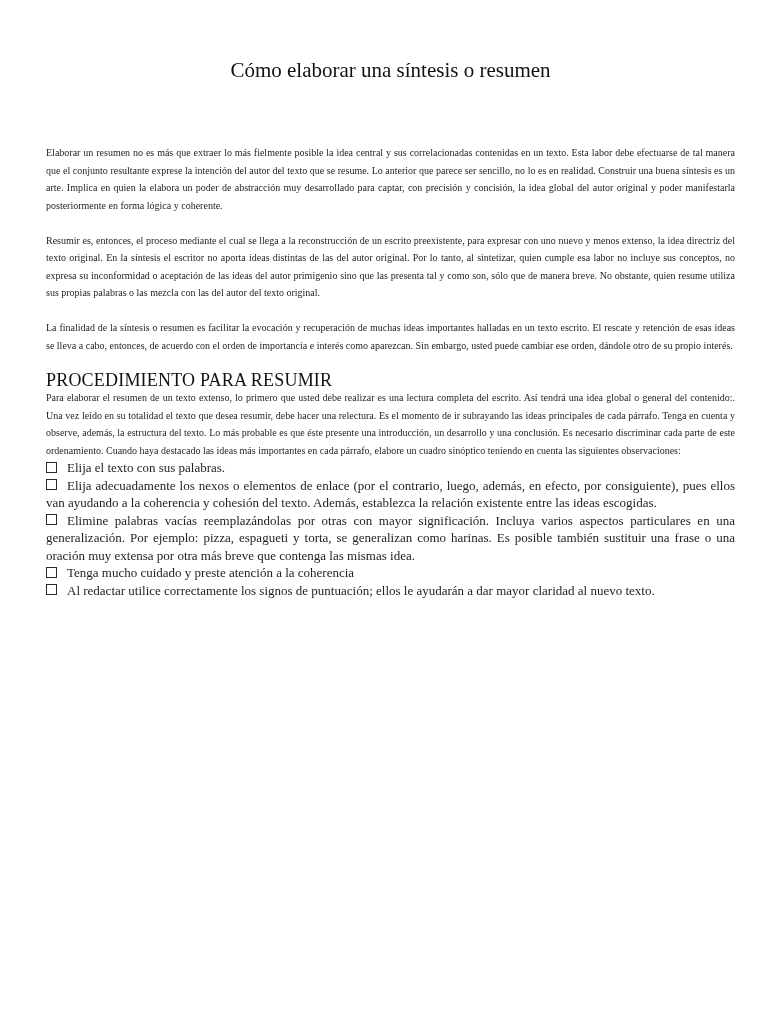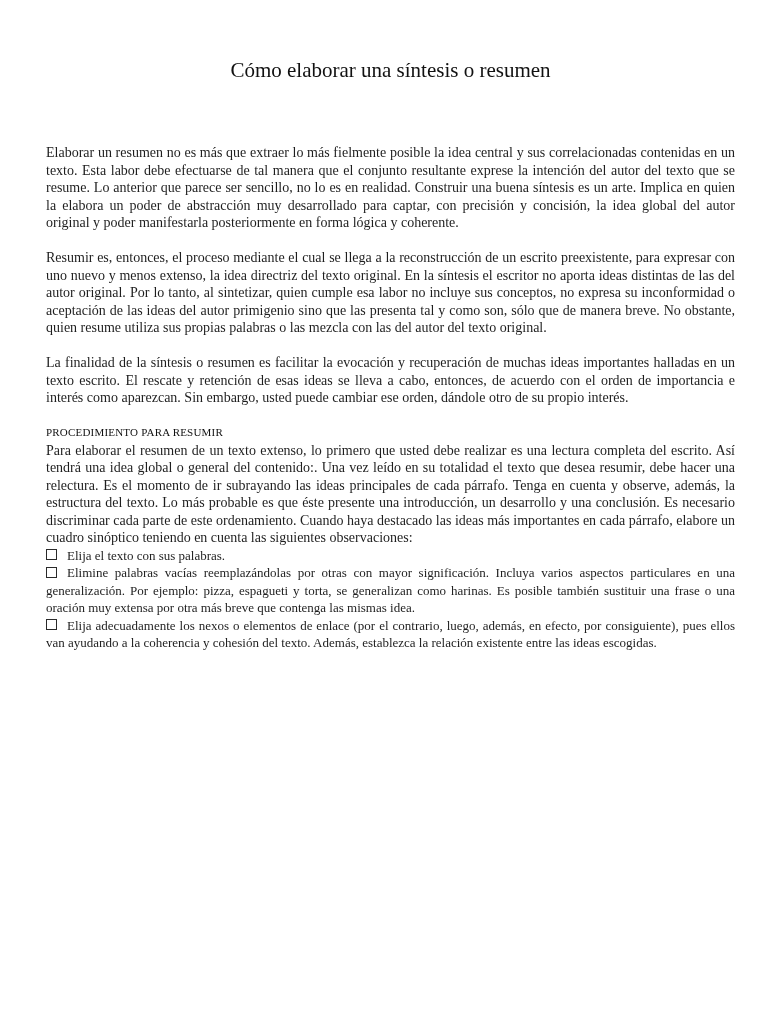--- a/index.html
+++ b/index.html
@@ -25,30 +25,30 @@
   .title {
     margin: 57px 0 0 0;
     text-align: center;
     font-size: 21px;
     line-height: 26px;
     font-weight: normal;
     color: #111111;
   }
   .para {
     margin: 17.5px 0 0 0;
-    font-size: 14px;
+    font-size: 10px;
     line-height: 17.5px;
     text-align: justify;
   }
   .para.first {
     margin-top: 61px;
   }
   .section-heading {
     margin: 17.5px 0 0 0;
-    font-size: 11px;
+    font-size: 18px;
     line-height: 17.5px;
     font-weight: normal;
     letter-spacing: 0.2px;
     color: #111111;
   }
   .section-intro {
     margin: 0;
   }
   .check-item {
     margin: 0;
@@ -80,18 +80,20 @@
 
     <p class="para first">Elaborar un resumen no es más que extraer lo más fielmente posible la idea central y sus correlacionadas contenidas en un texto. Esta labor debe efectuarse de tal manera que el conjunto resultante exprese la intención del autor del texto que se resume. Lo anterior que parece ser sencillo, no lo es en realidad. Construir una buena síntesis es un arte. Implica en quien la elabora un poder de abstracción muy desarrollado para captar, con precisión y concisión, la idea global del autor original y poder manifestarla posteriormente en forma lógica y coherente.</p>
     <p class="para">Resumir es, entonces, el proceso mediante el cual se llega a la reconstrucción de un escrito preexistente, para expresar con uno nuevo y menos extenso, la idea directriz del texto original. En la síntesis el escritor no aporta ideas distintas de las del autor original. Por lo tanto, al sintetizar, quien cumple esa labor no incluye sus conceptos, no expresa su inconformidad o aceptación de las ideas del autor primigenio sino que las presenta tal y como son, sólo que de manera breve. No obstante, quien resume utiliza sus propias palabras o las mezcla con las del autor del texto original.</p>
     <p class="para">La finalidad de la síntesis o resumen es facilitar la evocación y recuperación de muchas ideas importantes halladas en un texto escrito. El rescate y retención de esas ideas se lleva a cabo, entonces, de acuerdo con el orden de importancia e interés como aparezcan. Sin embargo, usted puede cambiar ese orden, dándole otro de su propio interés.</p>
 
     <div class="section-heading">PROCEDIMIENTO PARA RESUMIR</div>
 
     <p class="para section-intro">Para elaborar el resumen de un texto extenso, lo primero que usted debe realizar es una lectura completa del escrito. Así tendrá una idea global o general del contenido:. Una vez leído en su totalidad el texto que desea resumir, debe hacer una relectura. Es el momento de ir subrayando las ideas principales de cada párrafo. Tenga en cuenta y observe, además, la estructura del texto. Lo más probable es que éste presente una introducción, un desarrollo y una conclusión. Es necesario discriminar cada parte de este ordenamiento. Cuando haya destacado las ideas más importantes en cada párrafo, elabore un cuadro sinóptico teniendo en cuenta las siguientes observaciones:</p>
 
     <div class="check-item"><span class="checkbox"></span><span>Elija el texto con sus palabras.</span></div>
+    <div class="check-item"><span class="checkbox"></span><span>Elija adecuadamente los nexos o elementos de enlace (por el contrario, luego, además, en efecto, por consiguiente), pues ellos van ayudando a la coherencia y cohesión del texto. Además, establezca la relación existente entre las ideas escogidas.</span></div>
     <div class="check-item"><span class="checkbox"></span><span>Elimine palabras vacías reemplazándolas por otras con mayor significación. Incluya varios aspectos particulares en una generalización. Por ejemplo: pizza, espagueti y torta, se generalizan como harinas. Es posible también sustituir una frase o una oración muy extensa por otra más breve que contenga las mismas idea.</span></div>
-    <div class="check-item"><span class="checkbox"></span><span>Elija adecuadamente los nexos o elementos de enlace (por el contrario, luego, además, en efecto, por consiguiente), pues ellos van ayudando a la coherencia y cohesión del texto. Además, establezca la relación existente entre las ideas escogidas.</span></div>
+    <div class="check-item"><span class="checkbox"></span><span>Tenga mucho cuidado y preste atención a la coherencia</span></div>
+    <div class="check-item"><span class="checkbox"></span><span>Al redactar utilice correctamente los signos de puntuación; ellos le ayudarán a dar mayor claridad al nuevo texto.</span></div>
 
 
   </div>
 </div>
 
 </body></html>

